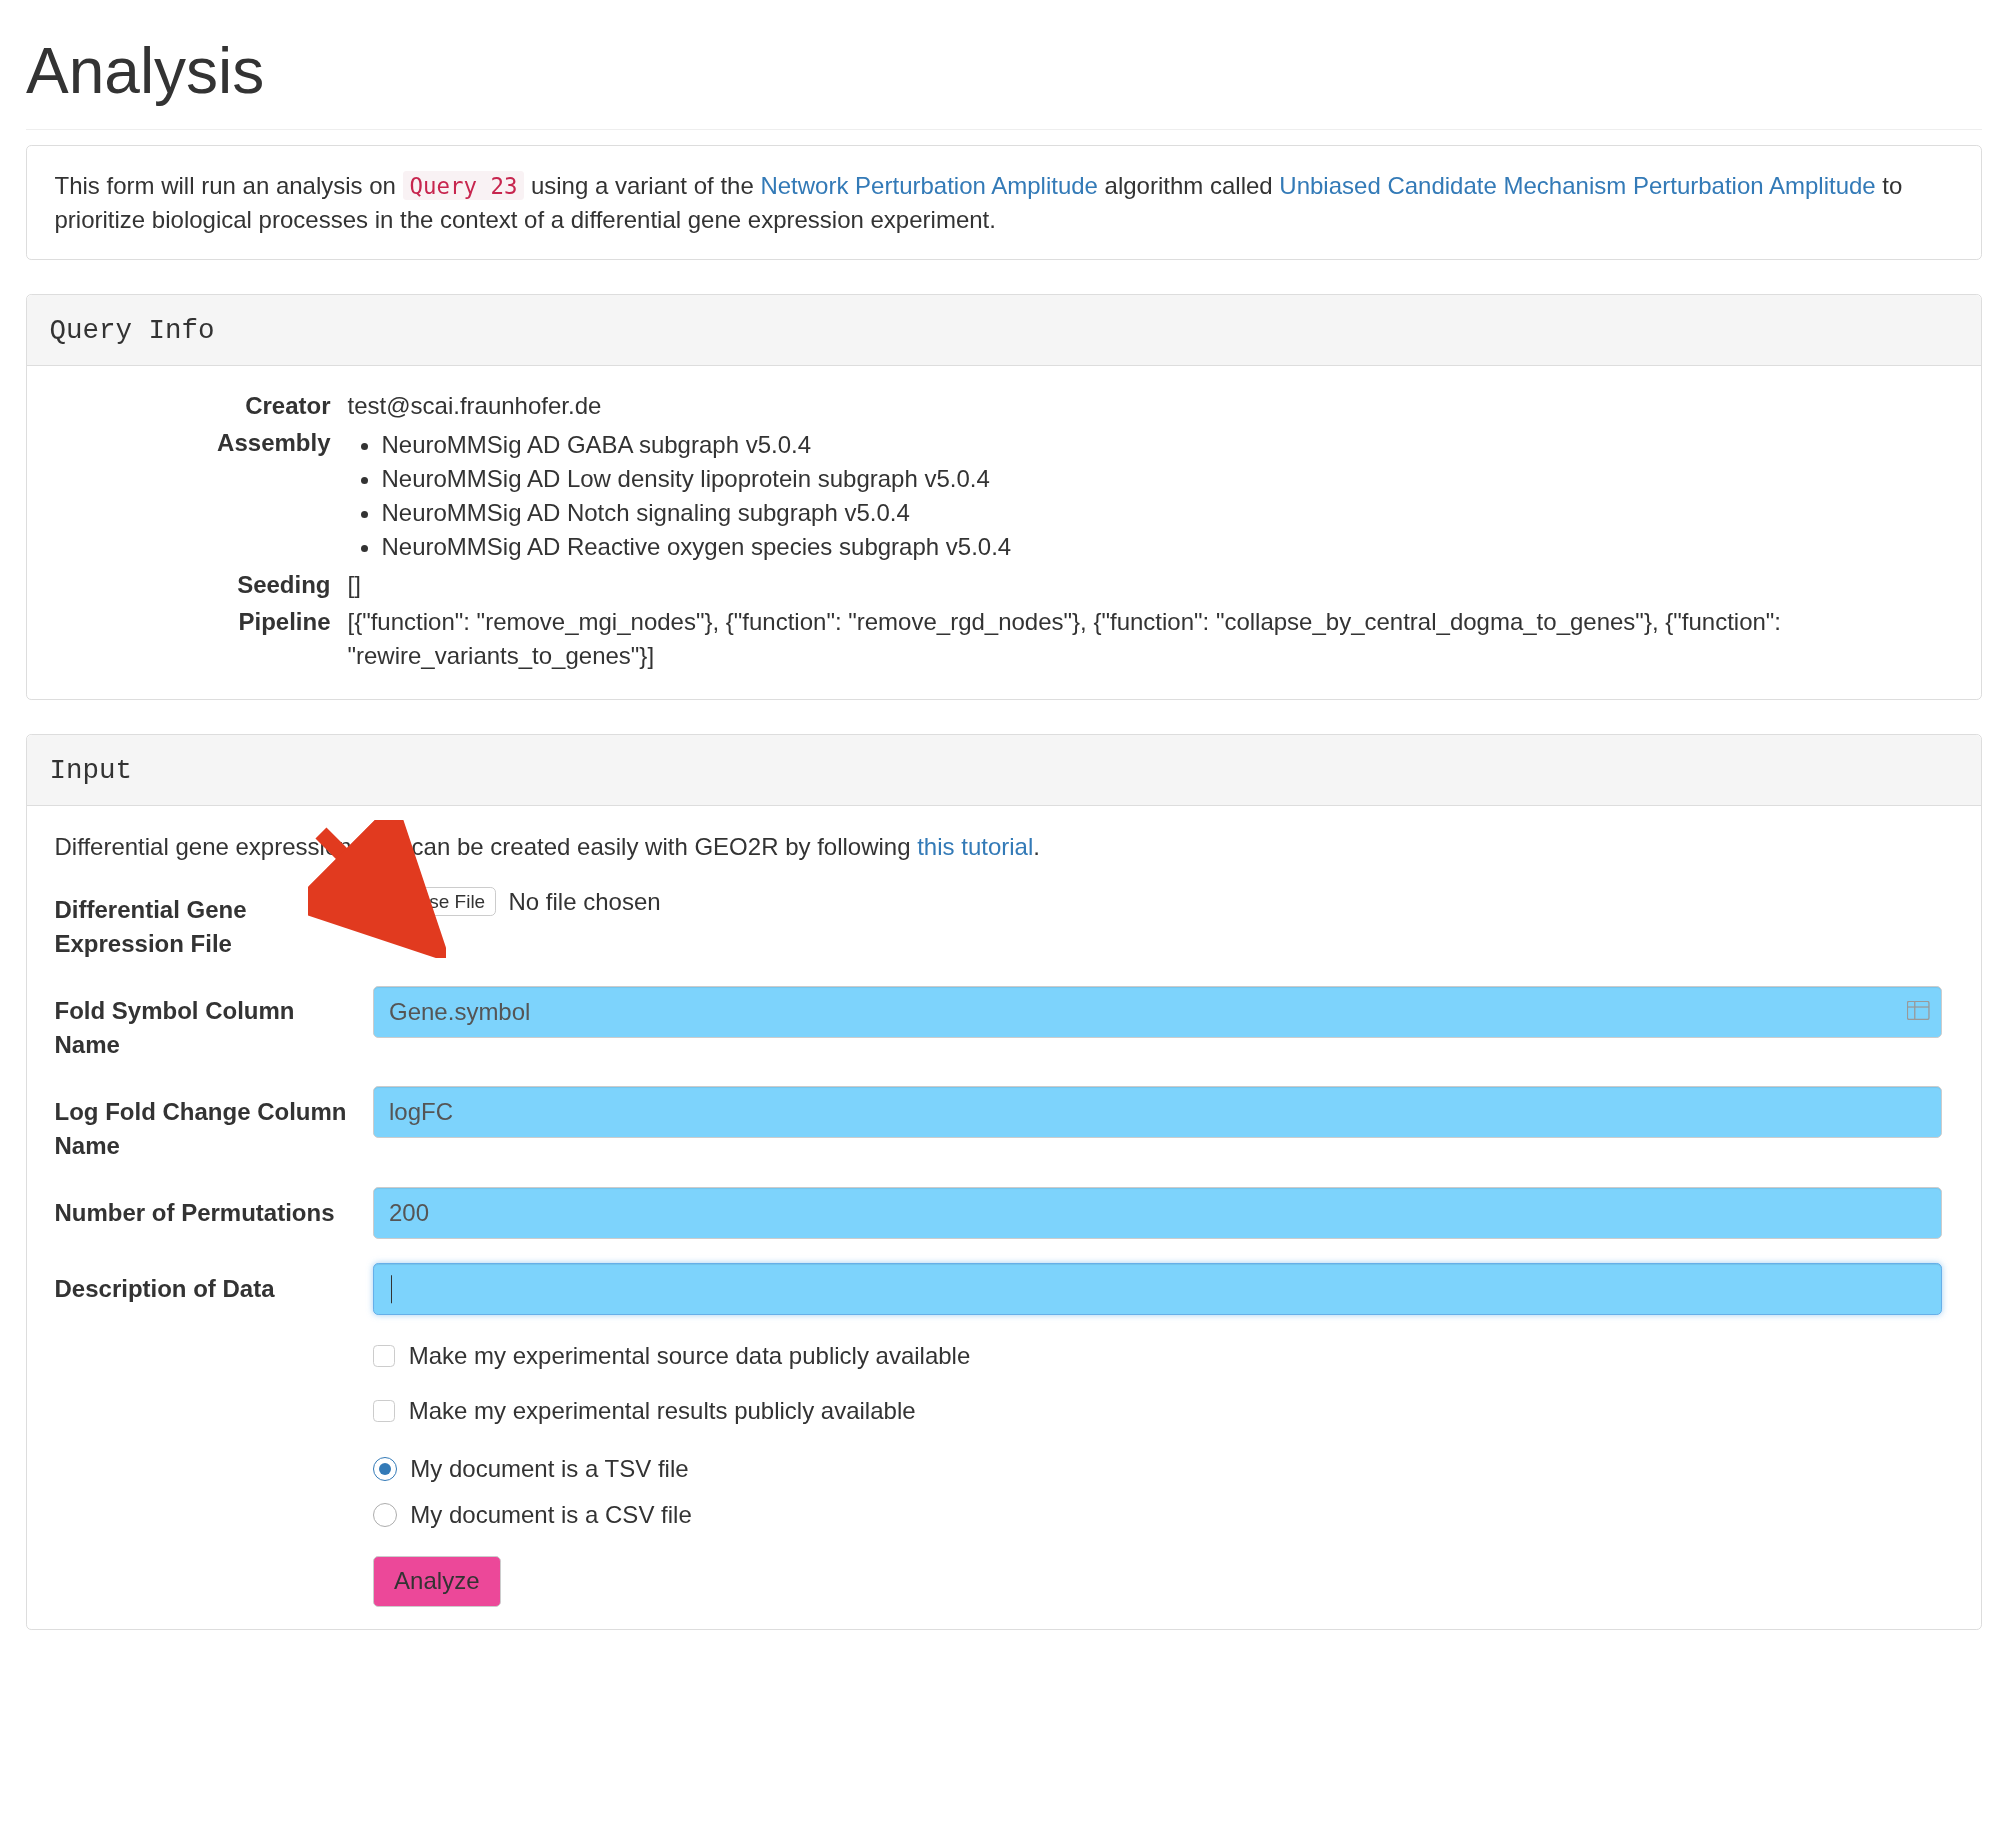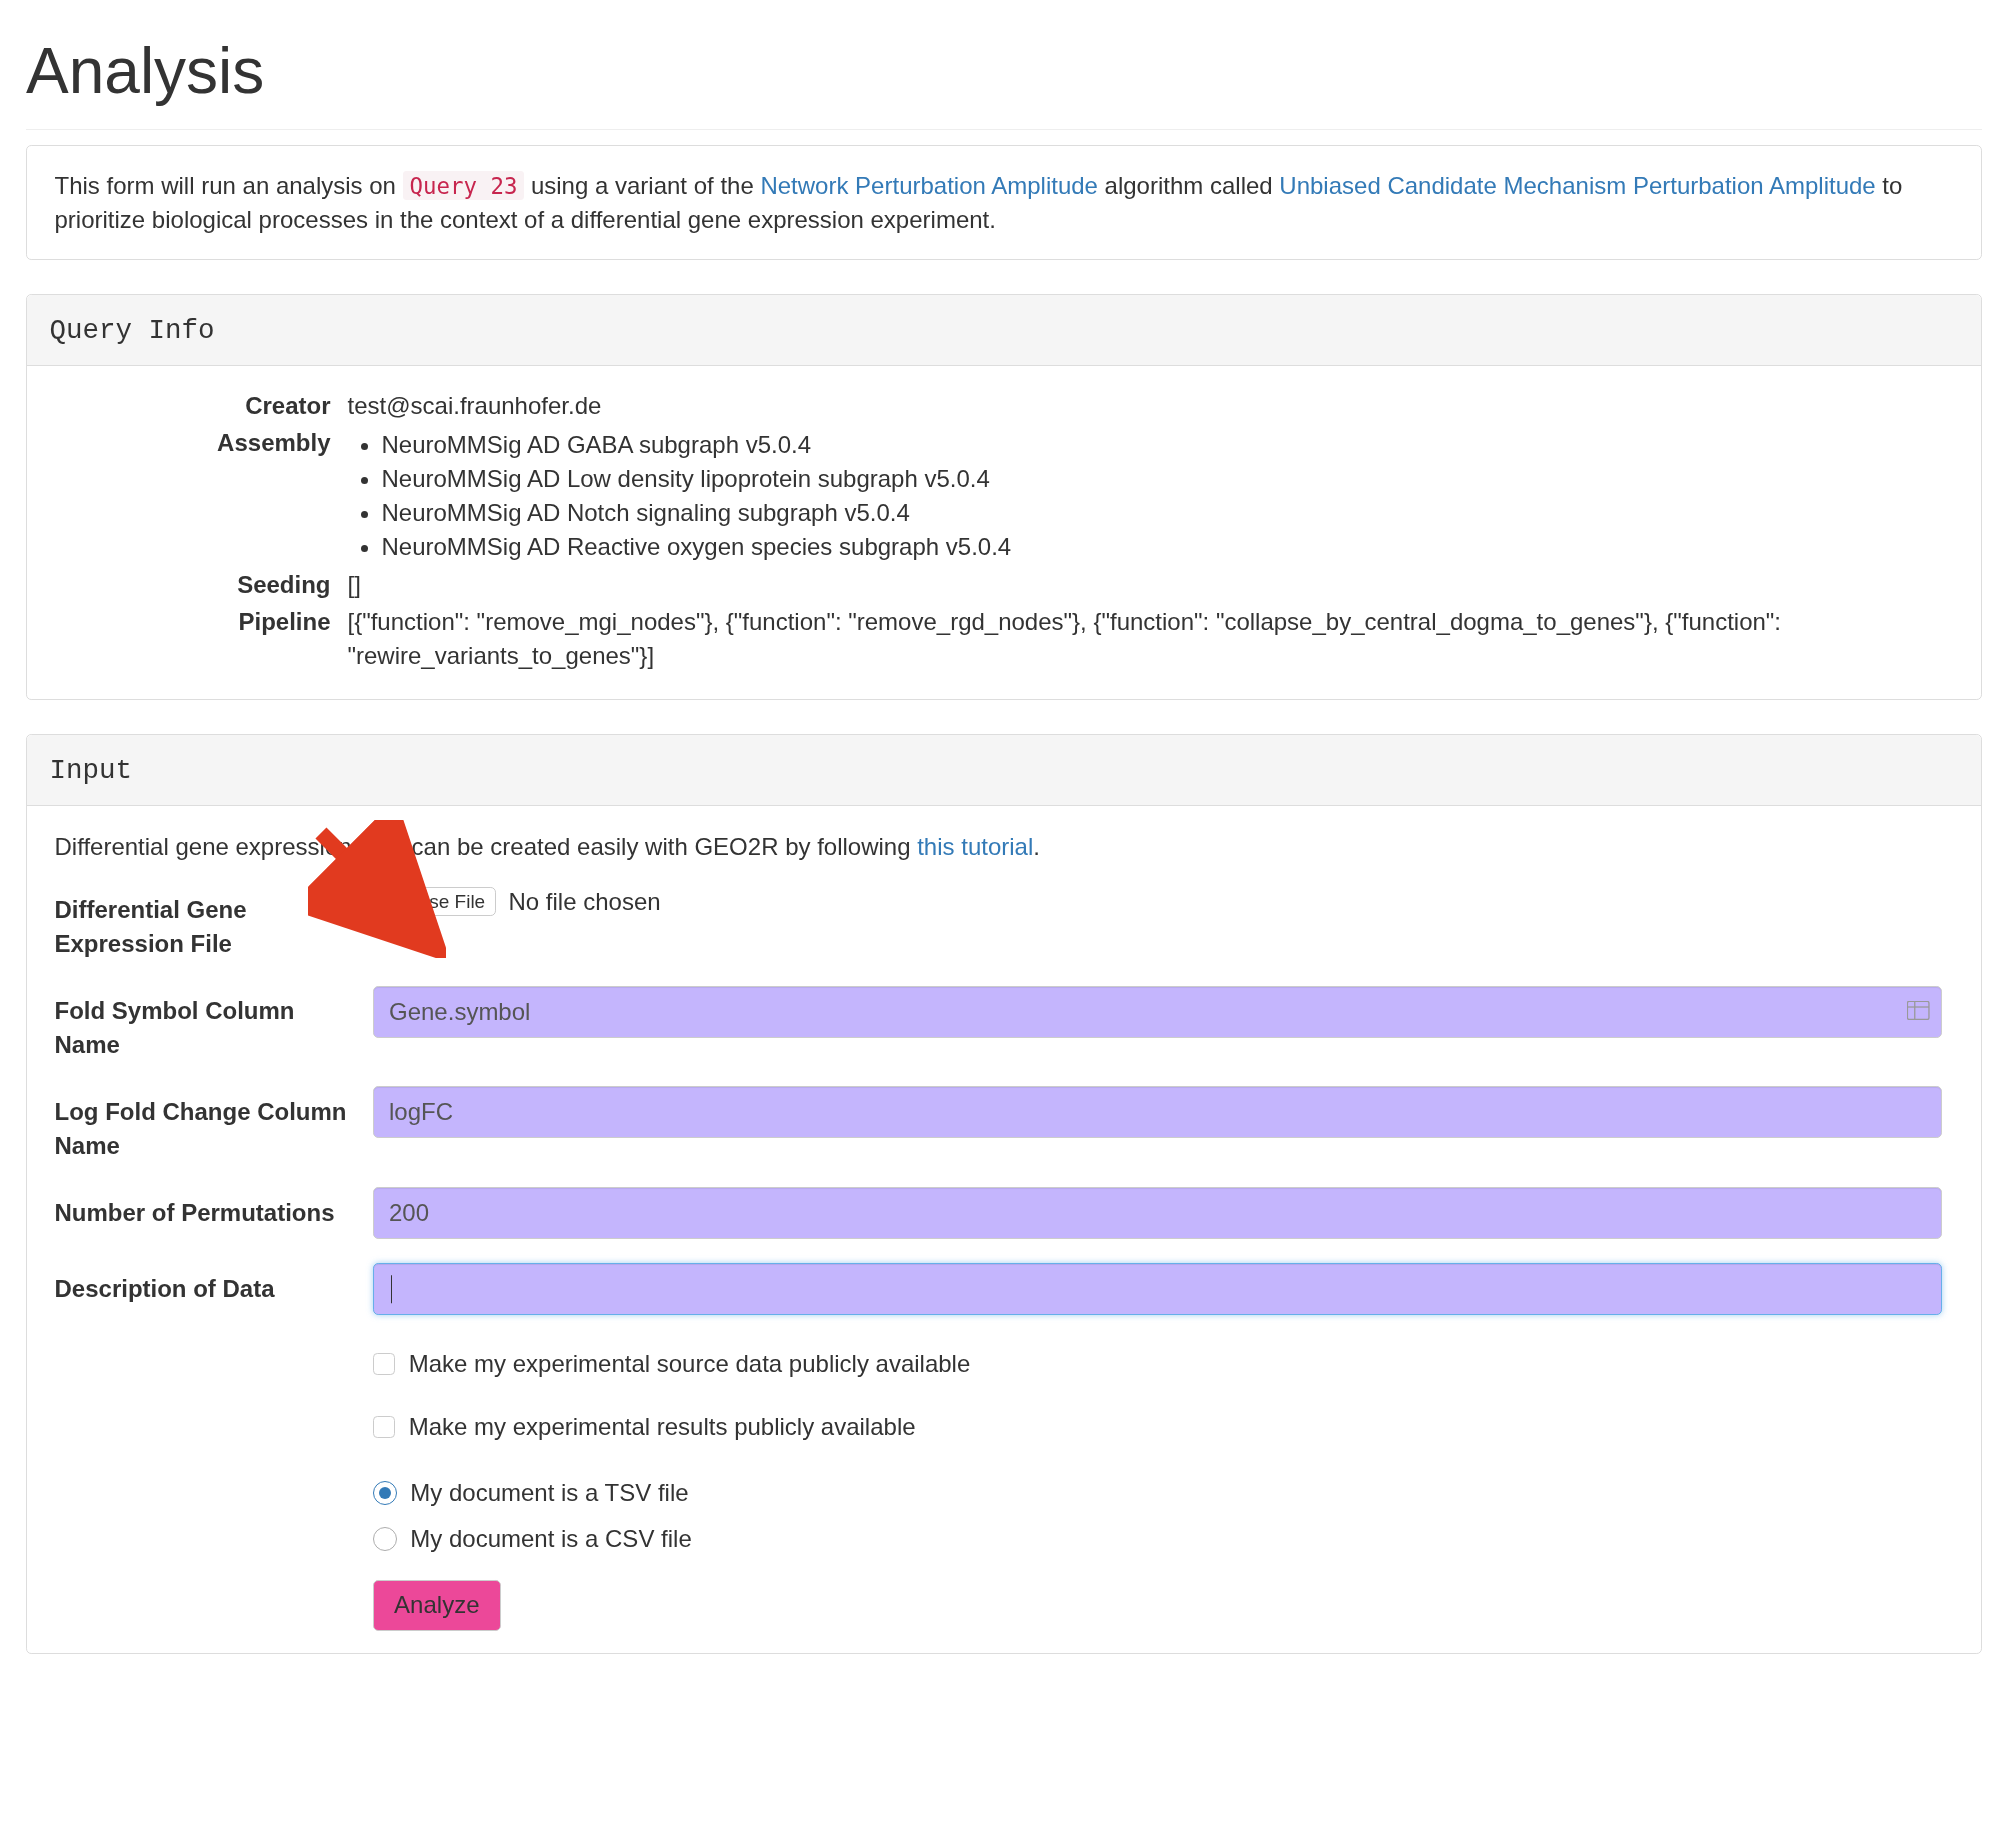--- a/index.html
+++ b/index.html
@@ -79,21 +79,21 @@
   }
   .form-control-wrap { flex: 1 1 auto; padding-right: 12px; position: relative; }
   input[type=text] {
     width: 100%;
     height: 52px;
     padding: 8.6px 15.5px;
     border: 0.9px solid #ccc;
     border-radius: 5.2px;
     font-size: 24px;
     color: #555;
-    background: #c4b5fd;
+    background: #7dd3fc;
     box-shadow: inset 0 0.9px 0.9px rgba(0,0,0,.07);
   }
   input[type=text].focused {
     border-color: #66afe9;
     box-shadow: inset 0 0.9px 0.9px rgba(0,0,0,.075), 0 0 6.9px rgba(102,175,233,.6);
   }
   .desc-caret {
     position: absolute;
     left: 18px; top: 50%;
     transform: translateY(-50%);
@@ -113,21 +113,20 @@
     border: 0.9px solid #ccc;
     border-radius: 5.2px;
     background: #fff;
     color: #333;
     cursor: pointer;
   }
   .no-file { color: #333; }
   .checkbox-row, .radio-row {
     display: flex; align-items: center; gap: 13.8px;
     margin-bottom: 12px;
-    margin-top: 8px;
   }
   .checkbox-row:last-child, .radio-row:last-child { margin-bottom: 0; }
   .cb {
     width: 22.4px; height: 22.4px;
     border: 0.9px solid #ccc;
     border-radius: 4.3px;
     background: #fff;
     flex: 0 0 22.4px;
   }
   .rb {

